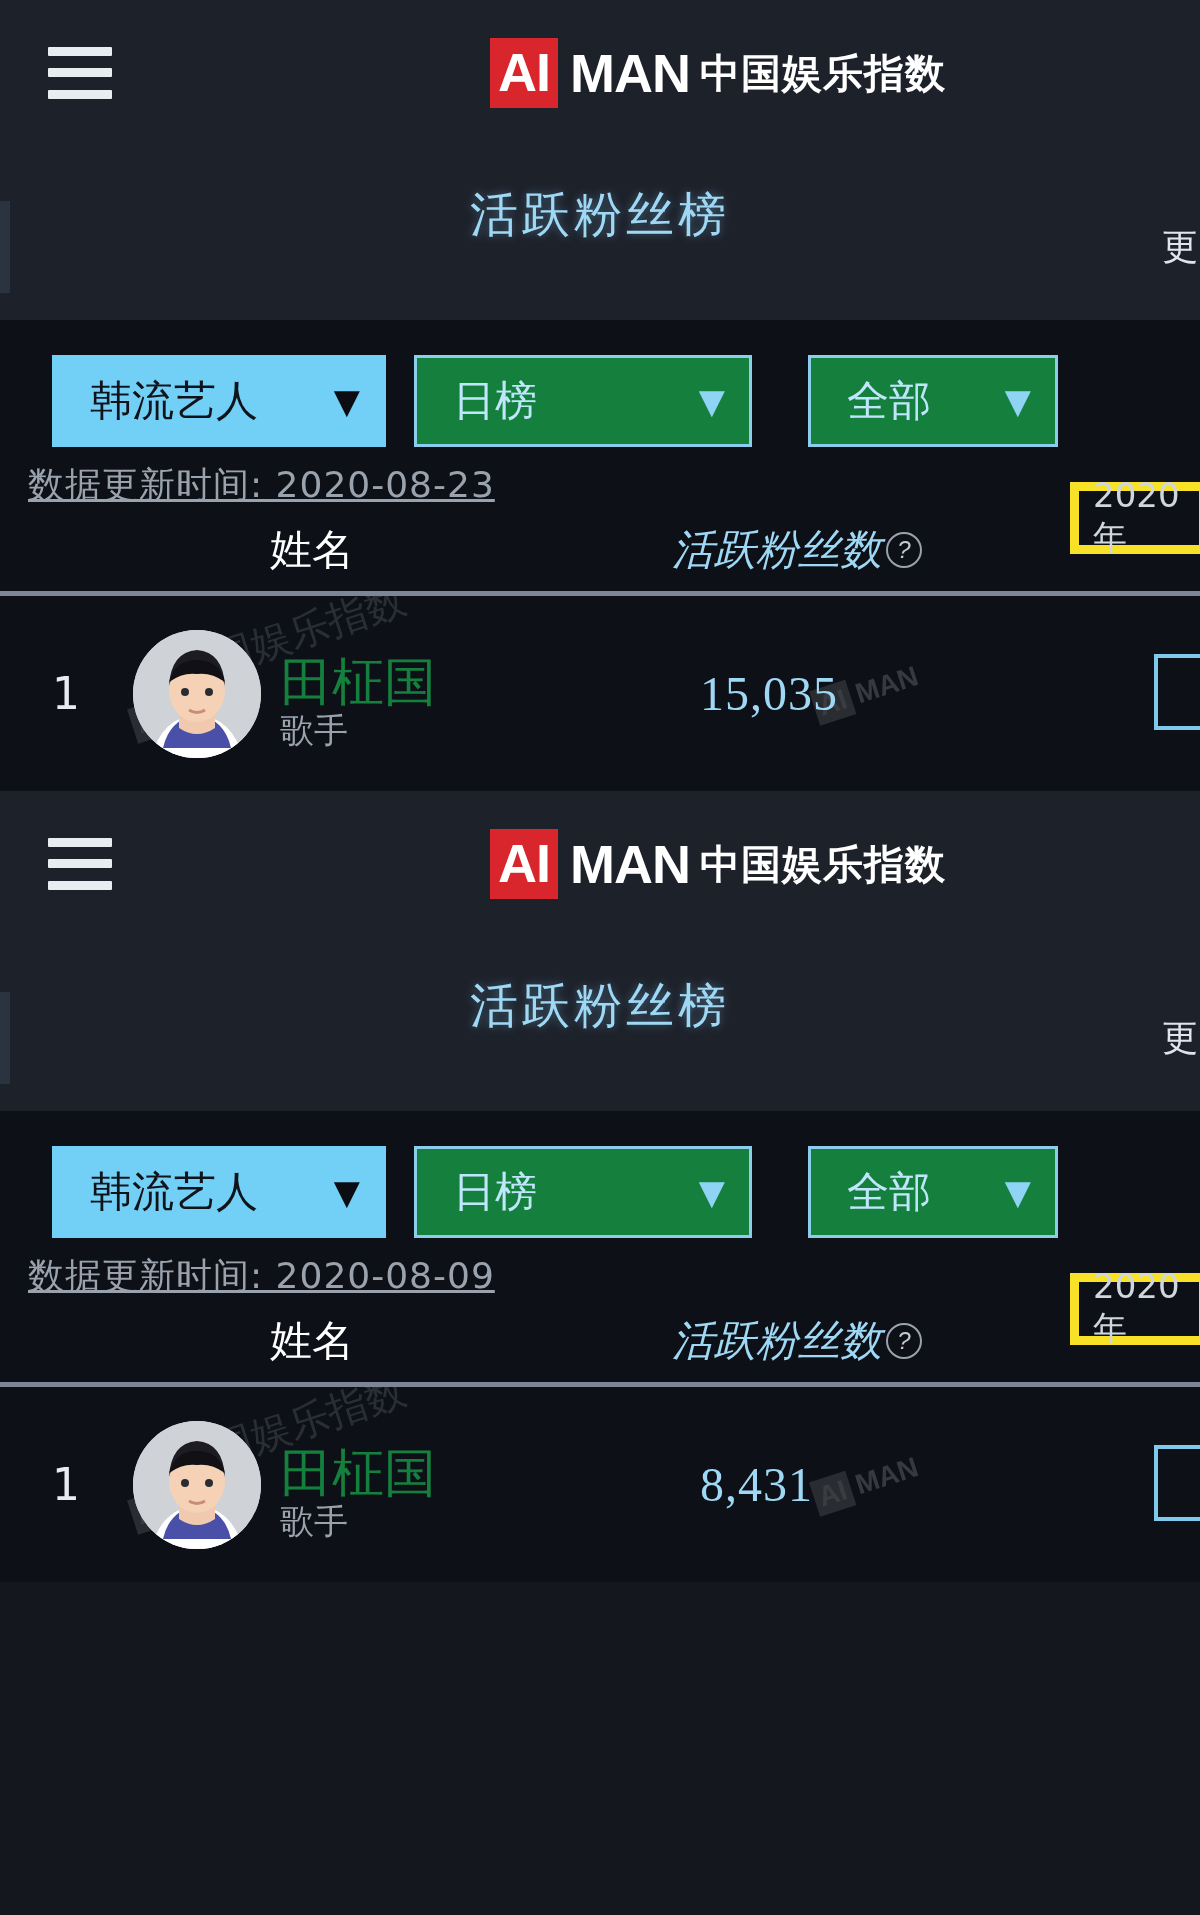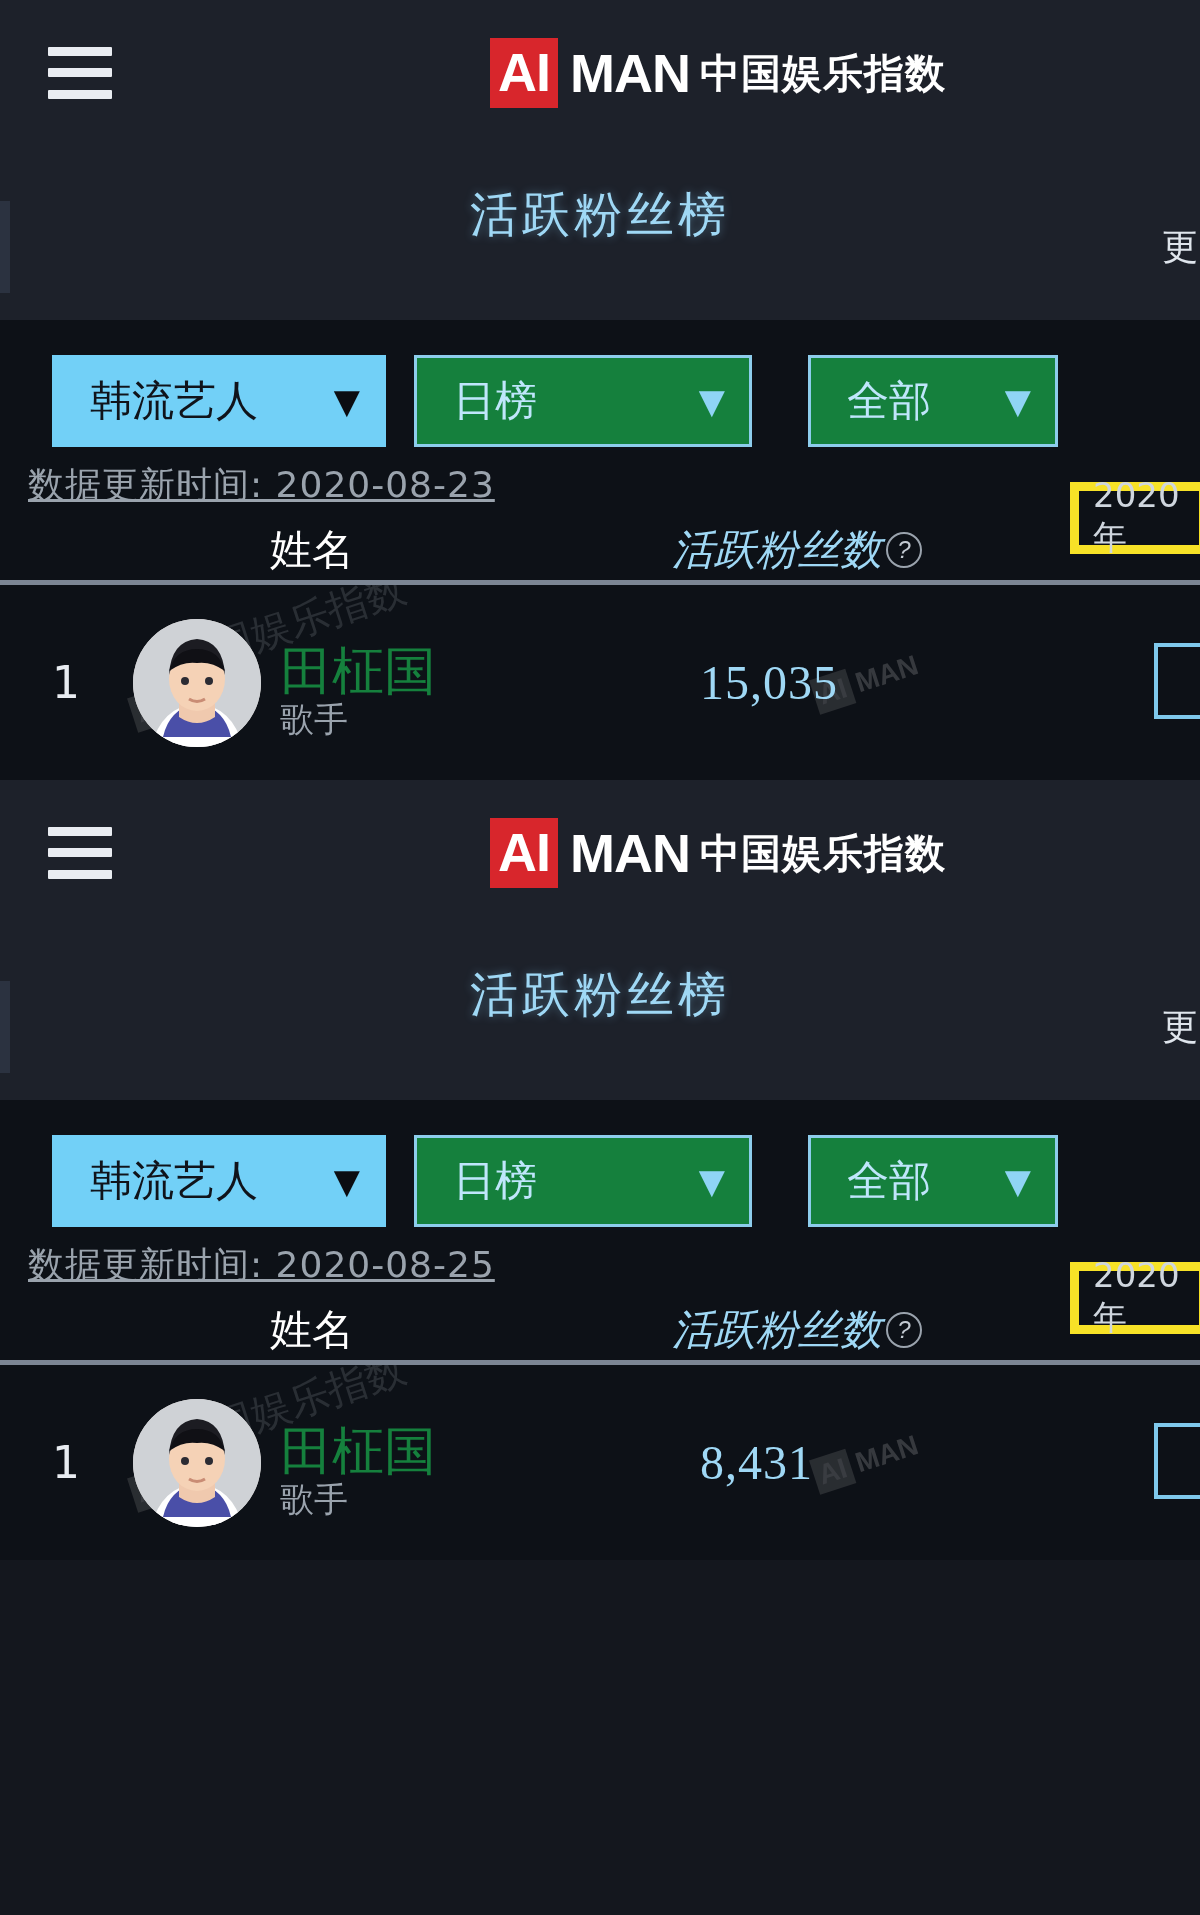--- a/index.html
+++ b/index.html
@@ -109,21 +109,21 @@
     background: transparent;
     display: flex; align-items: center;
     padding-left: 14px;
     color: #cfd6de; font-size: 34px;
     font-family: "DejaVu Sans", sans-serif;
   }
 
   
   .thead {
     display: flex; align-items: center;
-    padding: 40px 0 30px 0;
+    padding: 40px 0 41px 0;
     position: relative;
   }
   .th-name {
     position: absolute; left: 270px;
     color: #ffffff; font-size: 42px;
     font-family: "DejaVu Sans", sans-serif;
   }
   .th-fans {
     position: absolute; left: 672px;
     color: #9fd8f5; font-size: 42px;
@@ -313,21 +313,21 @@
       <div class="dropdown dd-outline">
         <span>日榜</span>
         <span class="caret">▼</span>
       </div>
       <div class="dropdown dd-outline wide" style="margin-left:28px;">
         <span>全部</span>
         <span class="caret">▼</span>
       </div>
     </div>
 
-    <div class="updated">数据更新时间: 2020-08-25</div>
+    <div class="updated">数据更新时间: 2020-08-09</div>
 
     <div class="yellow-box" style="top:162px; height:72px; width:138px;">
       <span>2020年</span>
     </div>
 
     <div class="thead">
       <div class="th-name">姓名</div>
       <div class="th-fans">
         <span>活跃粉丝数</span>
         <span class="qmark">?</span>

